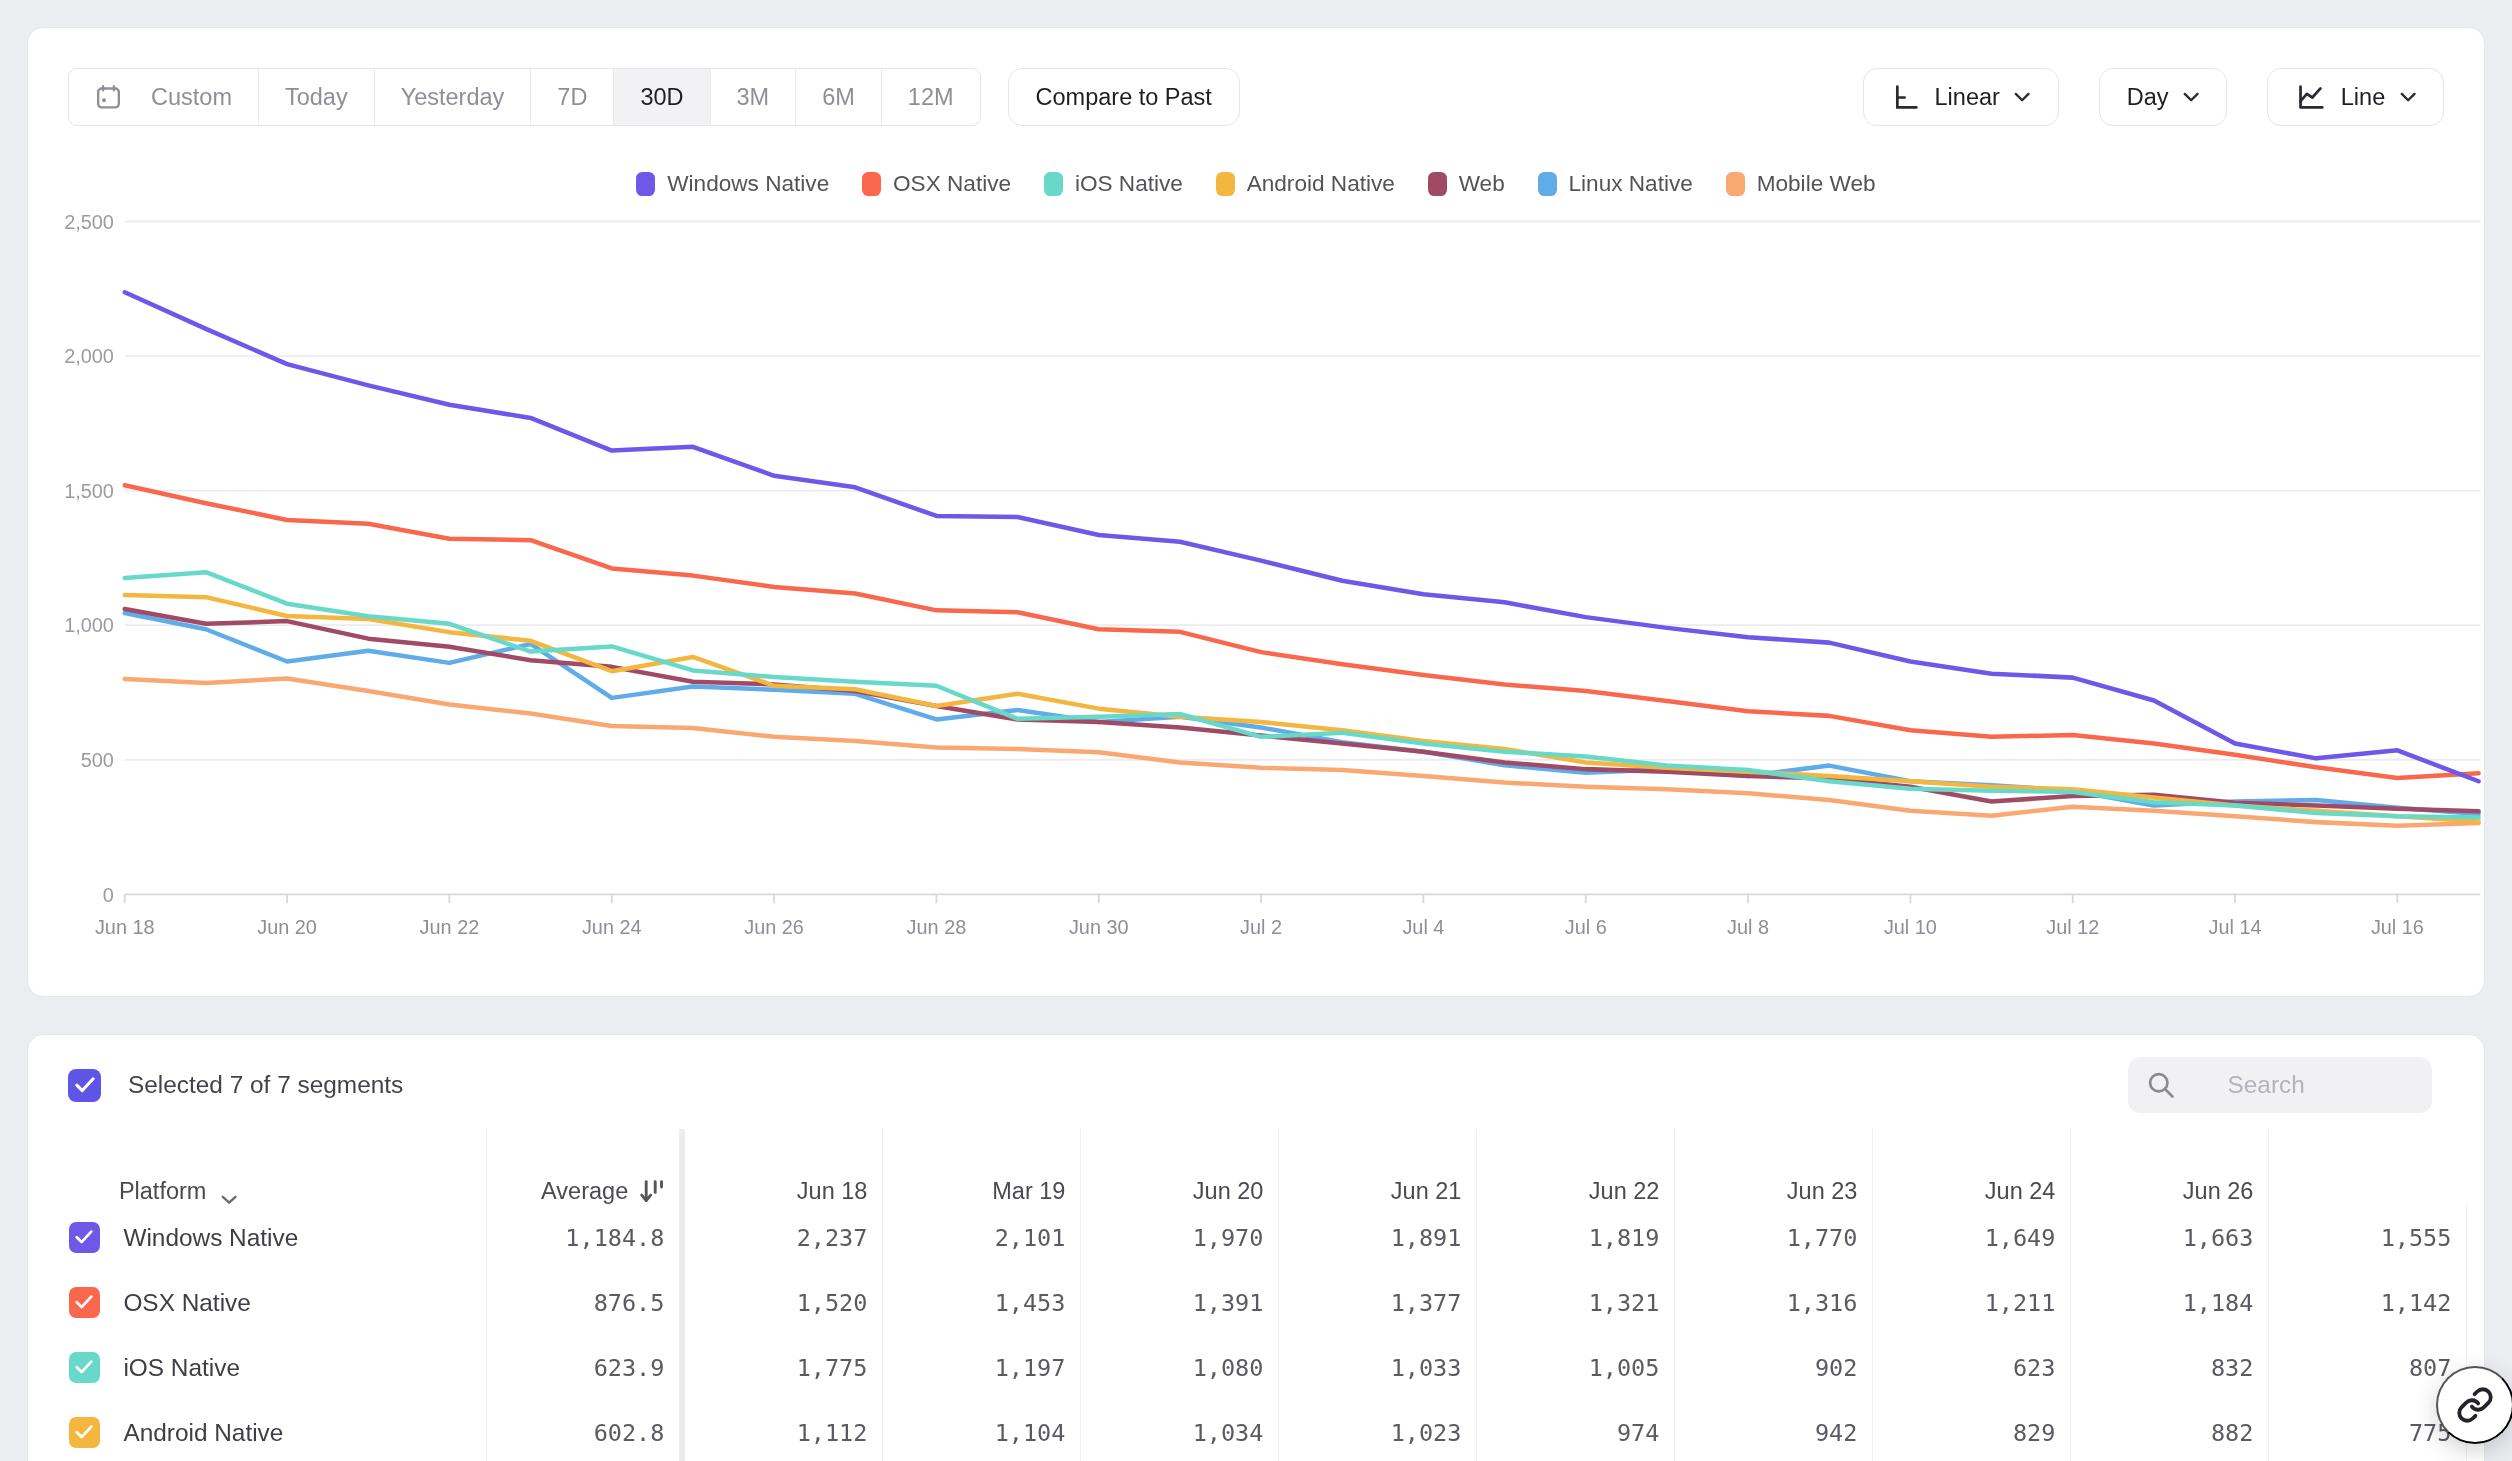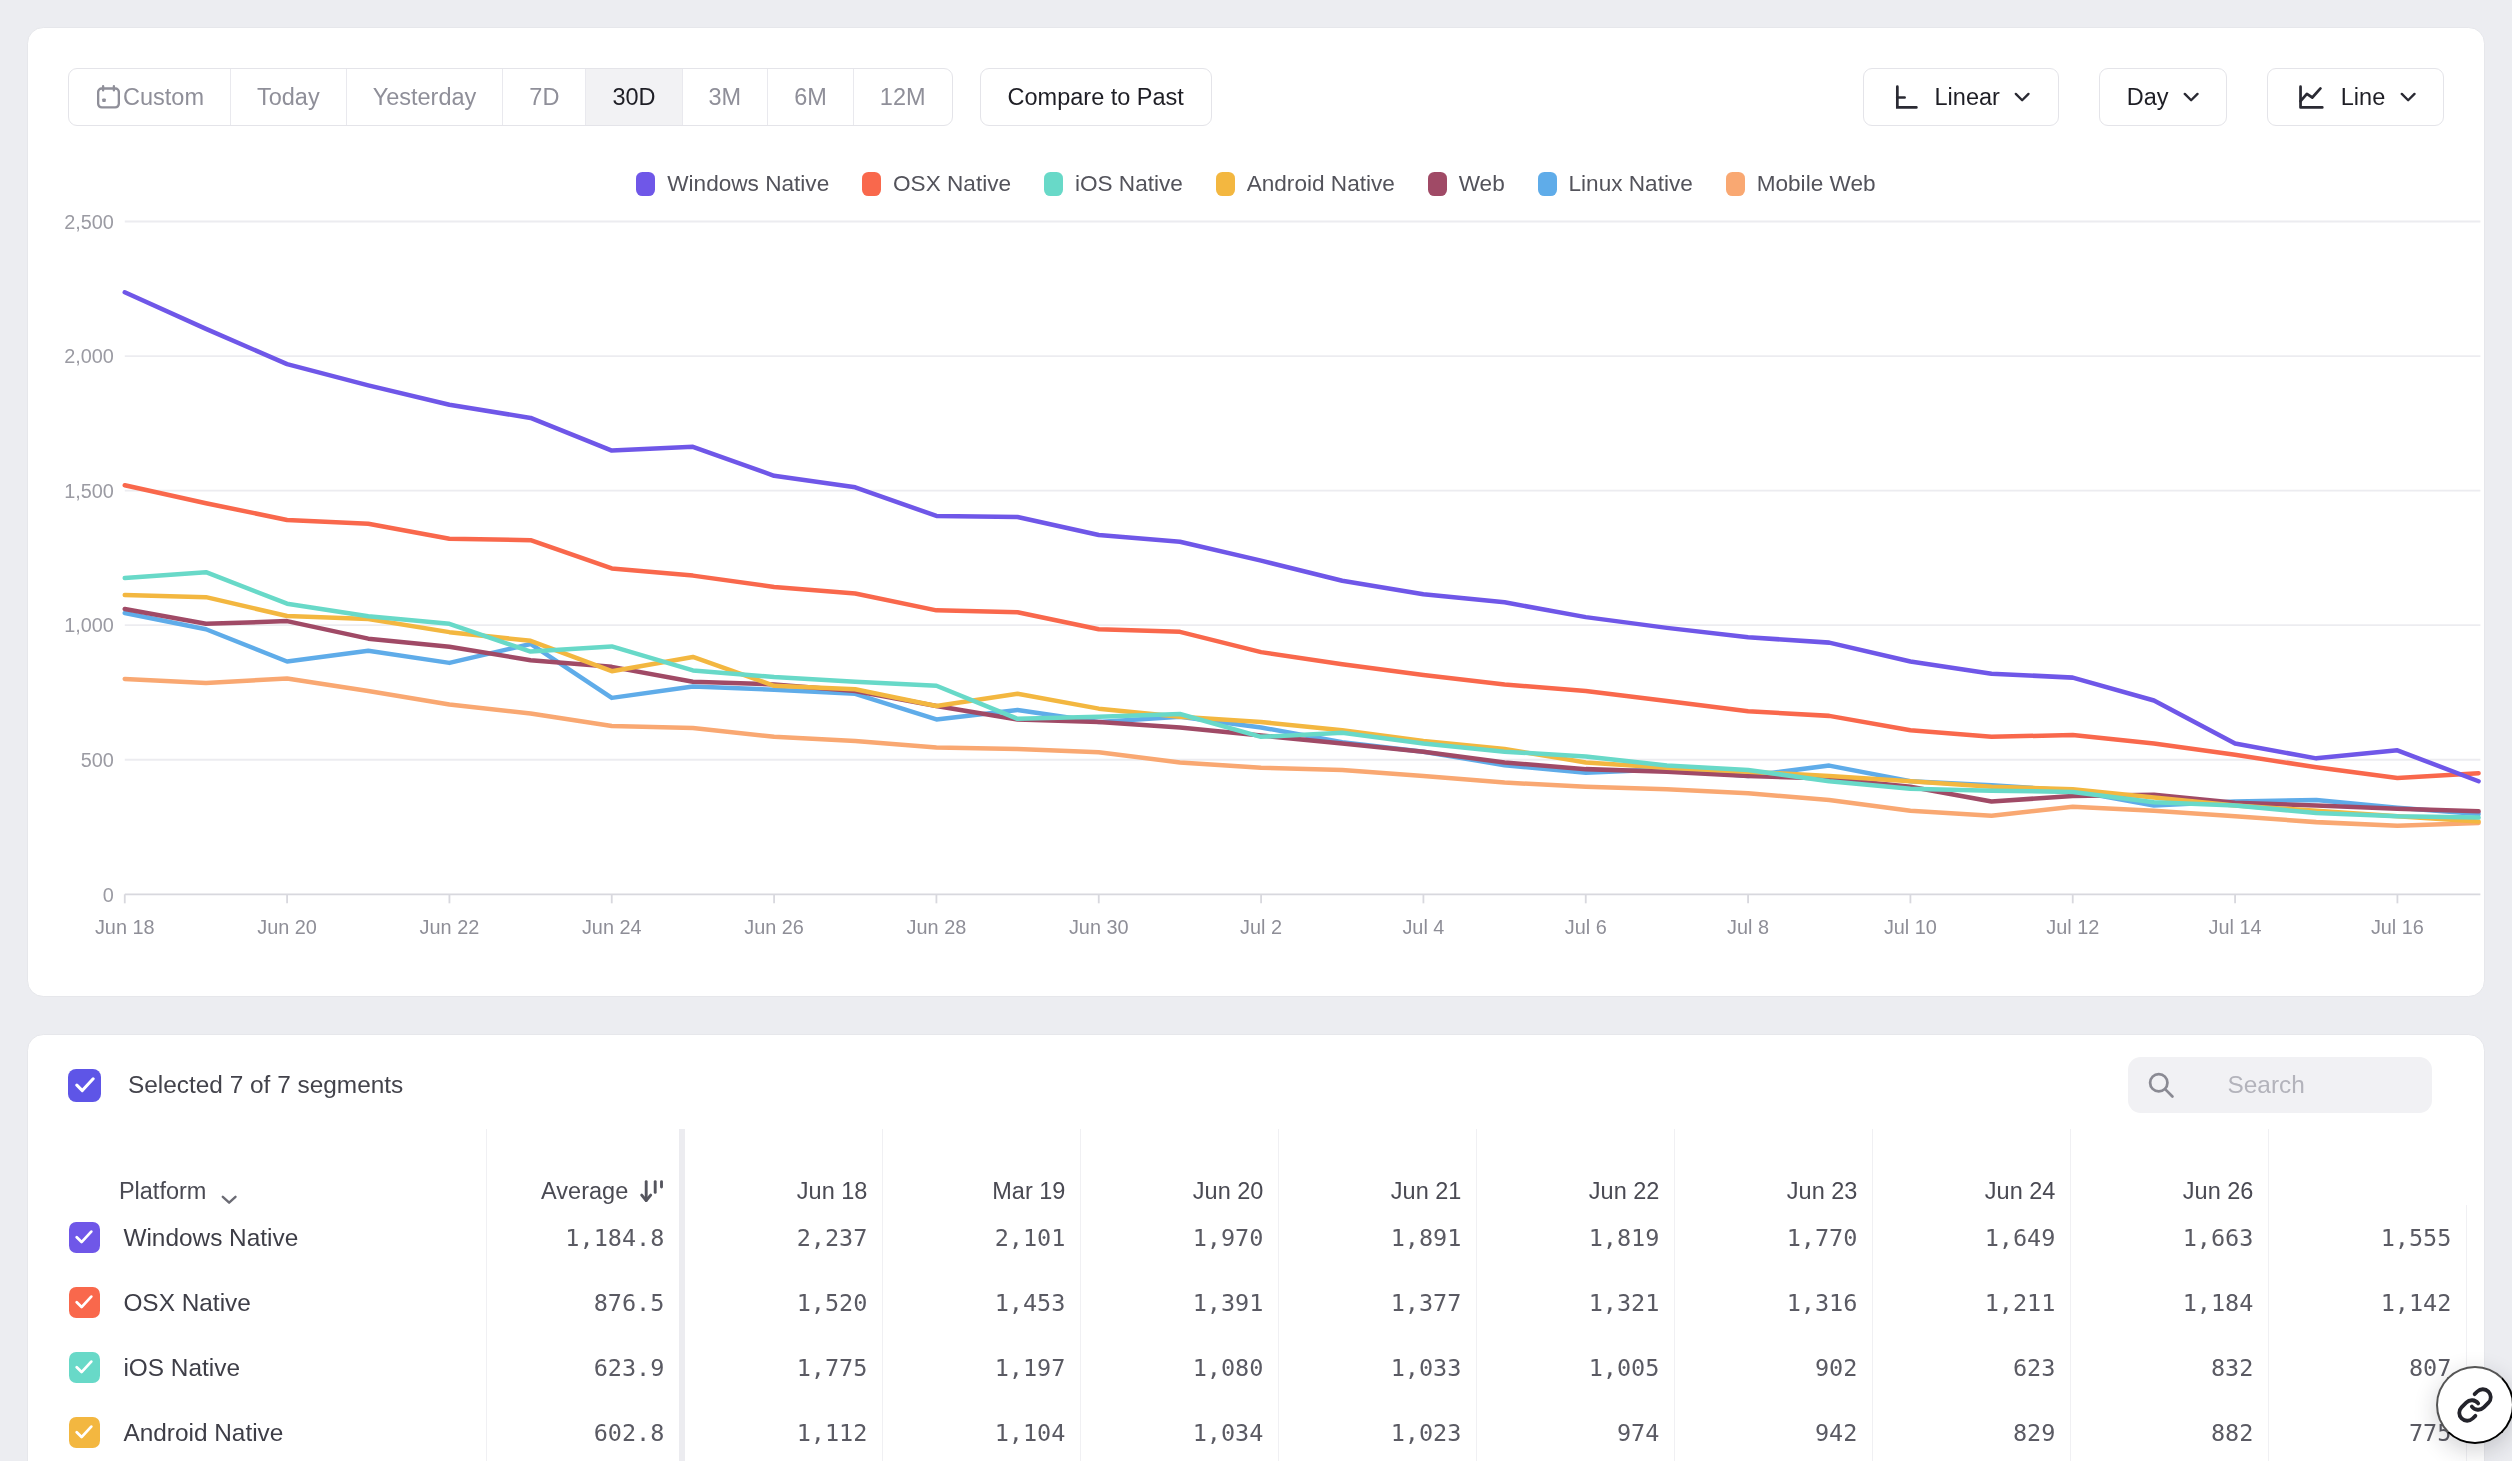--- a/index.html
+++ b/index.html
@@ -9,27 +9,27 @@
   .card { position:absolute; left:27px; width:2458px; background:#FFFFFF;
           border:0.9px solid #E6E7EB; border-radius:16.3px; }
   .chart-card { top:27px; height:970px; }
   .table-card { top:1034px; height:579px; }
 
   
   .toolbar { position:absolute; top:40px; left:40px; right:40px; height:58px;
              display:flex; align-items:stretch; }
   .range-group { display:flex; border:0.9px solid #E4E4E9; border-radius:9px;
                  overflow:hidden; background:#fff; }
-  .seg { display:flex; align-items:center; gap:1px; padding:0 26px;
+  .seg { display:flex; align-items:center; gap:29px; padding:0 26px;
          font-size:23.5px; color:#8F8F99; border-right:0.9px solid #E9E9EE;
          white-space:nowrap; cursor:pointer; }
   .seg:last-child { border-right:none; }
   .seg.active { background:#F2F2F4; color:#1E1E25; font-weight:normal; }
   .btn { display:flex; align-items:center; gap:14.5px; border:0.9px solid #E4E4E9;
-         border-radius:9px; background:#fff; font-size:23.5px; color:#1E1E25;
+         border-radius:14px; background:#fff; font-size:23.5px; color:#1E1E25;
          padding:0 27px; cursor:pointer; }
   .compare { margin-left:27px; }
   .spacer { flex:1; }
   .dd { margin-left:40px; }
   .icon { display:inline-flex; align-items:center; justify-content:center; }
 
   
   .legend { position:absolute; top:143px; left:0; right:0; display:flex;
             justify-content:center; gap:33px; align-items:center; }
   .legend-item { display:flex; align-items:center; gap:11.8px; cursor:pointer; }

